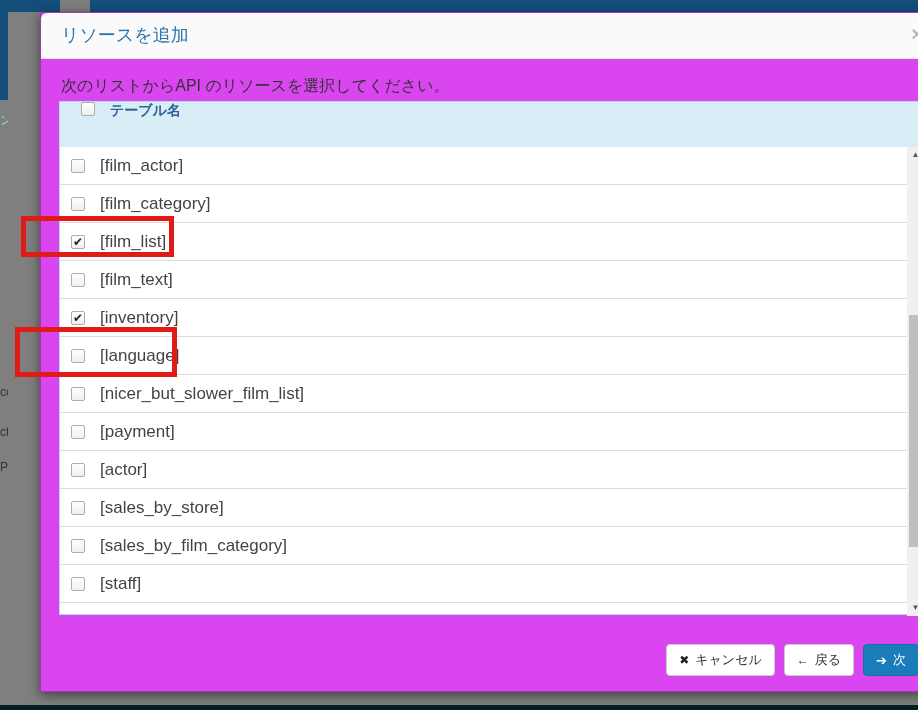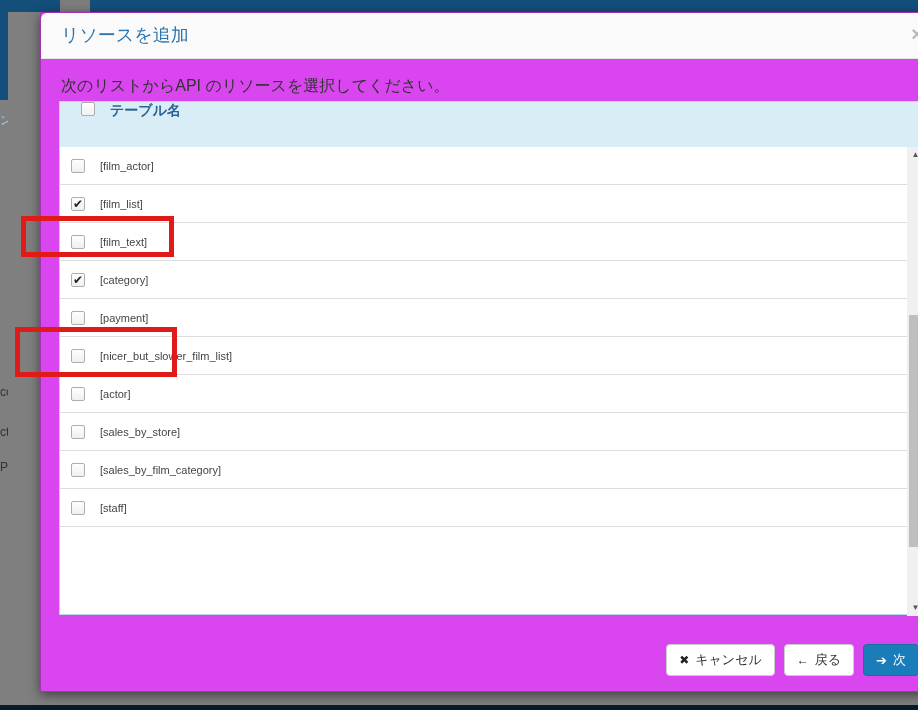--- a/index.html
+++ b/index.html
@@ -29,21 +29,21 @@
   .instruction{margin:17px 20px 12px 20px;font-size:16px;color:#333;}
 
   
   .list-box{position:absolute;left:18px;top:88px;width:866px;height:514px;
             border:1px solid #aedcee;box-sizing:border-box;background:#fff;}
   .thead{height:45px;background:#d9edf7;display:flex;align-items:flex-start;padding-left:21px;}
   .th-label{margin-left:15px;font-size:14px;font-weight:bold;color:#2a6496;}
   .rows-wrap{position:relative;height:468px;overflow:hidden;margin-right:17px;}
   .trow{height:38px;display:flex;align-items:center;padding-left:11px;border-bottom:1px solid #ddd;
         background:#fff;box-sizing:border-box;}
-  .tlabel{margin-left:15px;font-size:11px;color:#444;}
+  .tlabel{margin-left:15px;font-size:17px;color:#444;}
 
   .cb{display:inline-block;width:14px;height:14px;box-sizing:border-box;border:1px solid #adadad;
       border-radius:2px;background:linear-gradient(#fefefe,#f0f0f0);font-size:12px;line-height:12px;
       text-align:center;color:#222;flex:0 0 auto;}
   .cb.checked{color:#222;}
 
   
   .sb{position:absolute;right:0;top:45px;width:17px;height:469px;background:#f0f0f0;}
   .sb-btn{position:absolute;left:0;width:17px;height:16px;font-size:8px;line-height:16px;
           text-align:center;color:#555;cursor:pointer;}
@@ -95,38 +95,46 @@
       <div class="thead">
         <span class="cb"></span>
         <span class="th-label">テーブル名</span>
       </div>
       <div class="rows-wrap">
           <div class="trow">
             <span class="cb"></span>
             <span class="tlabel">[film_actor]</span>
           </div>
           <div class="trow">
+            <span class="cb"></span>
+            <span class="tlabel">[film_category]</span>
+          </div>
+          <div class="trow">
             <span class="cb checked">✔</span>
             <span class="tlabel">[film_list]</span>
           </div>
           <div class="trow">
             <span class="cb"></span>
             <span class="tlabel">[film_text]</span>
           </div>
           <div class="trow">
             <span class="cb checked">✔</span>
-            <span class="tlabel">[category]</span>
+            <span class="tlabel">[inventory]</span>
+          </div>
+          <div class="trow">
+            <span class="cb"></span>
+            <span class="tlabel">[language]</span>
+          </div>
+          <div class="trow">
+            <span class="cb"></span>
+            <span class="tlabel">[nicer_but_slower_film_list]</span>
           </div>
           <div class="trow">
             <span class="cb"></span>
             <span class="tlabel">[payment]</span>
-          </div>
-          <div class="trow">
-            <span class="cb"></span>
-            <span class="tlabel">[nicer_but_slower_film_list]</span>
           </div>
           <div class="trow">
             <span class="cb"></span>
             <span class="tlabel">[actor]</span>
           </div>
           <div class="trow">
             <span class="cb"></span>
             <span class="tlabel">[sales_by_store]</span>
           </div>
           <div class="trow">

